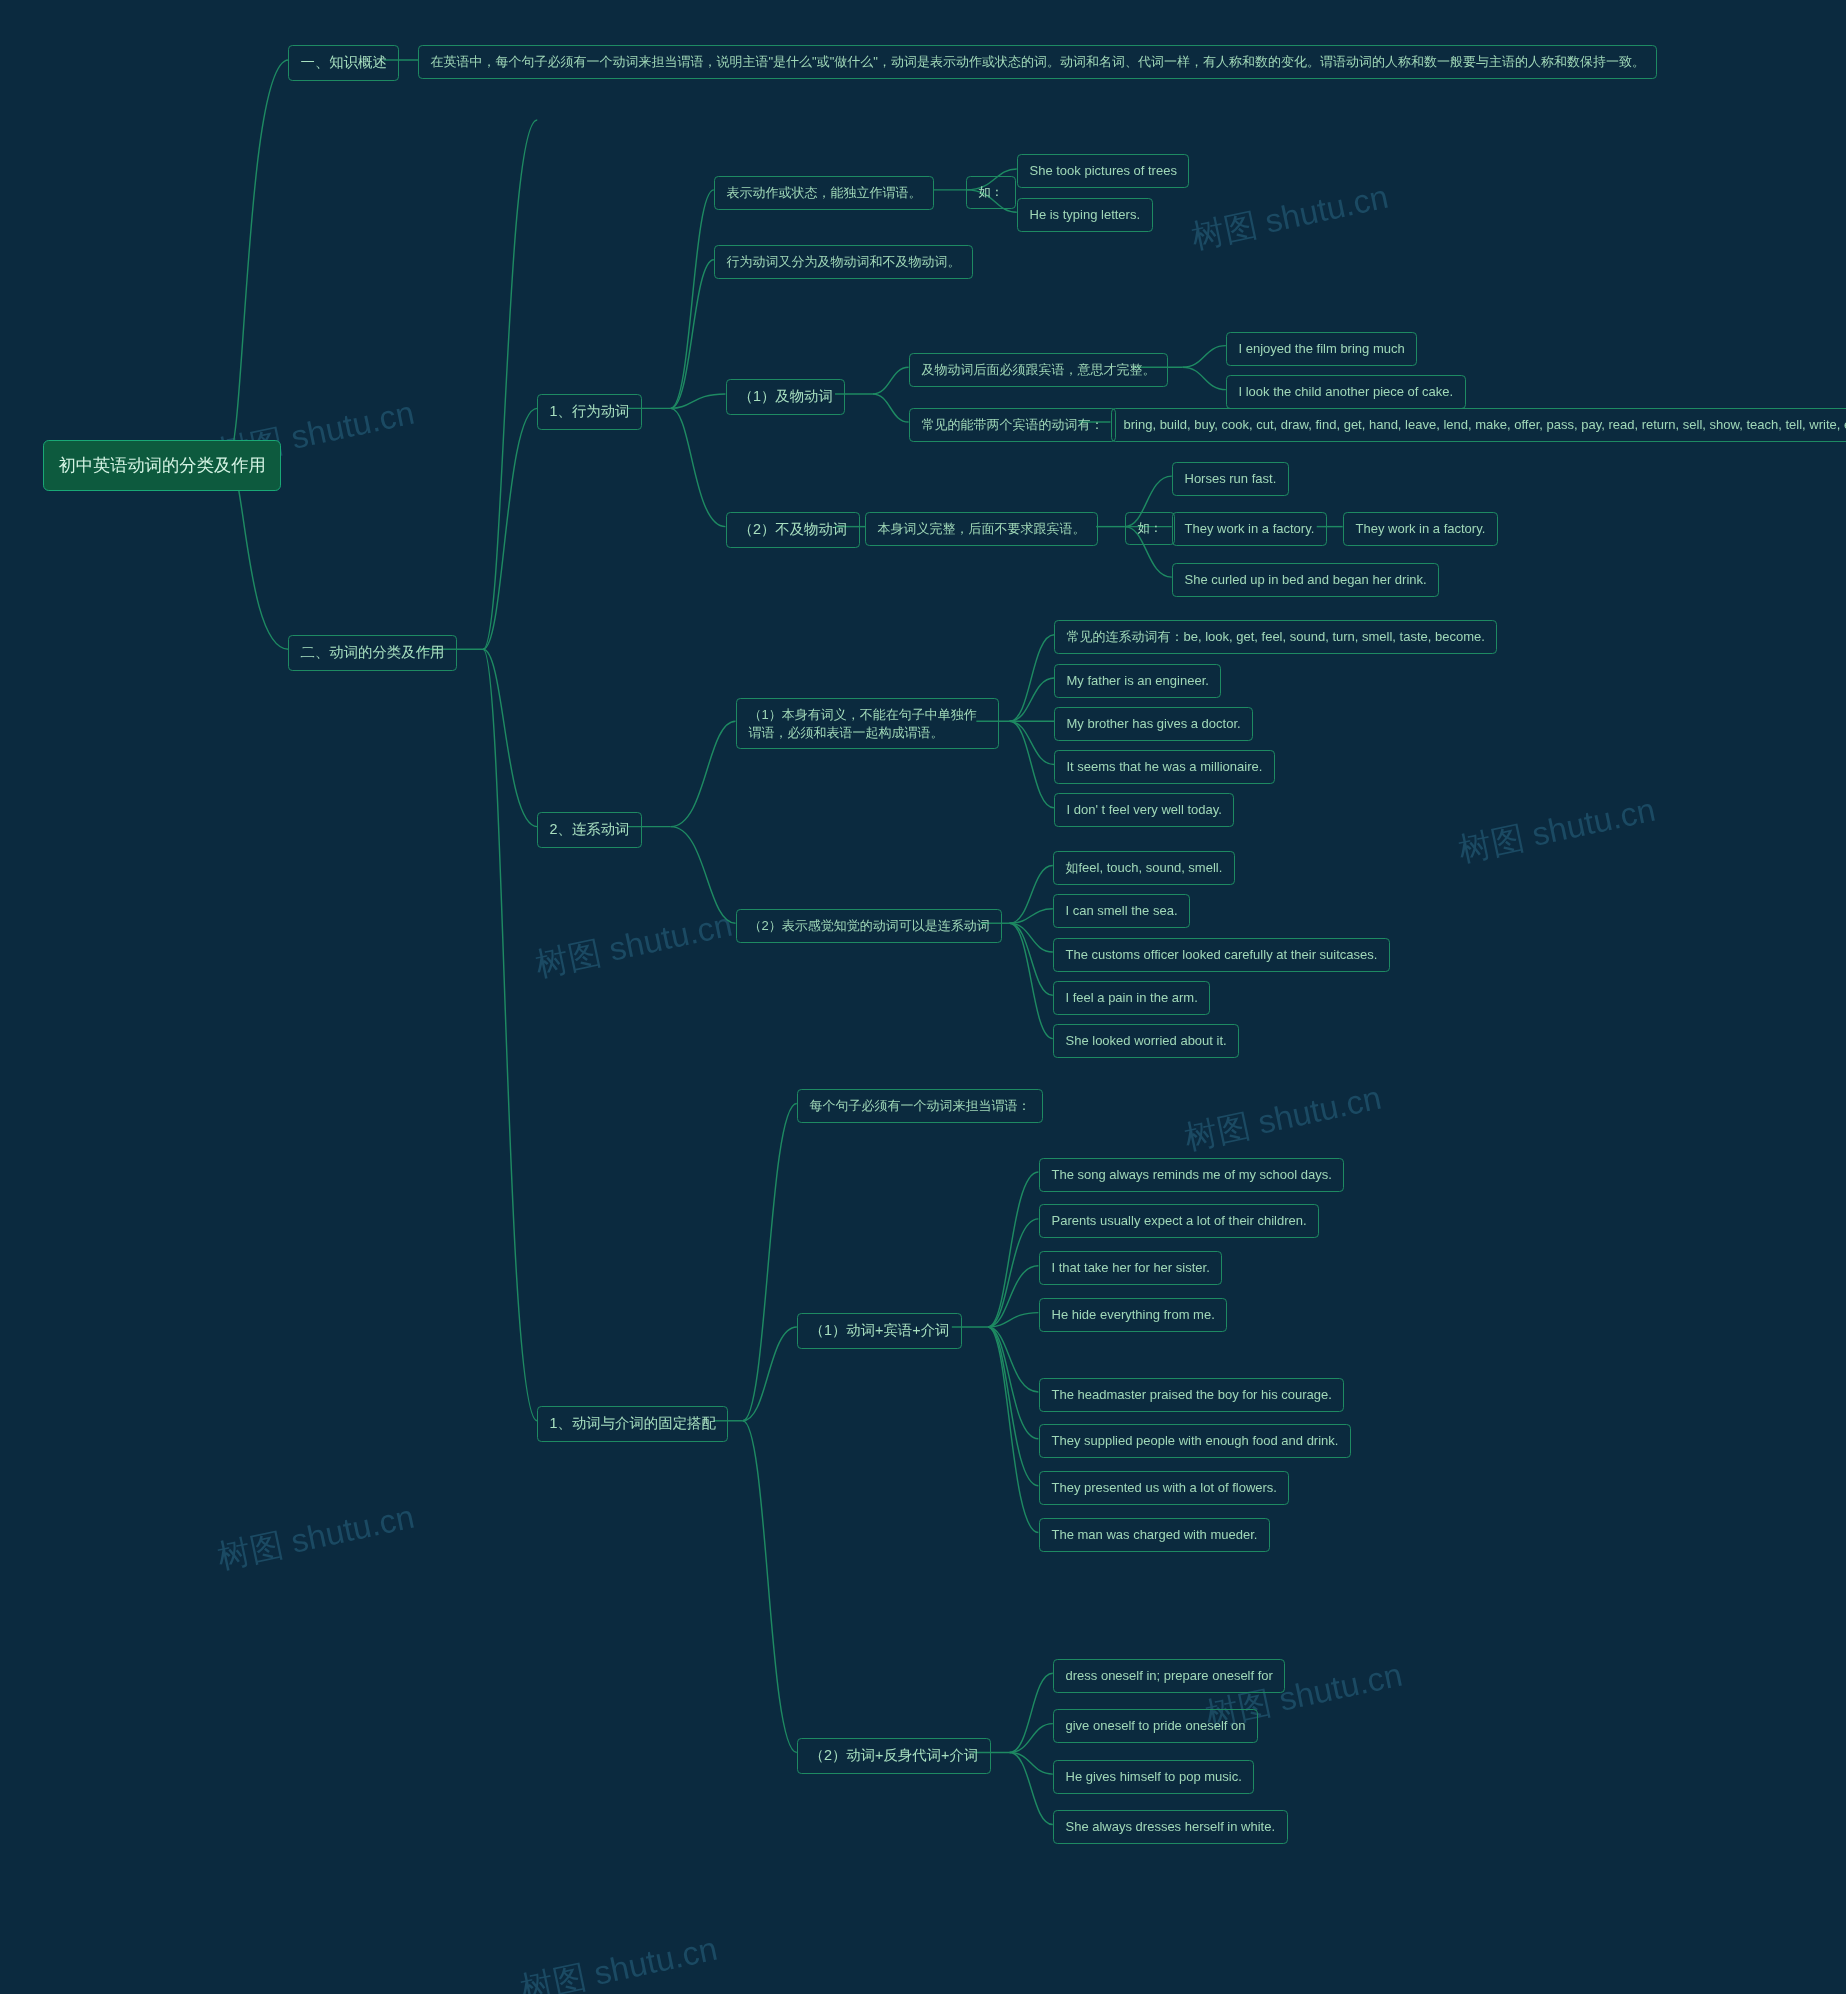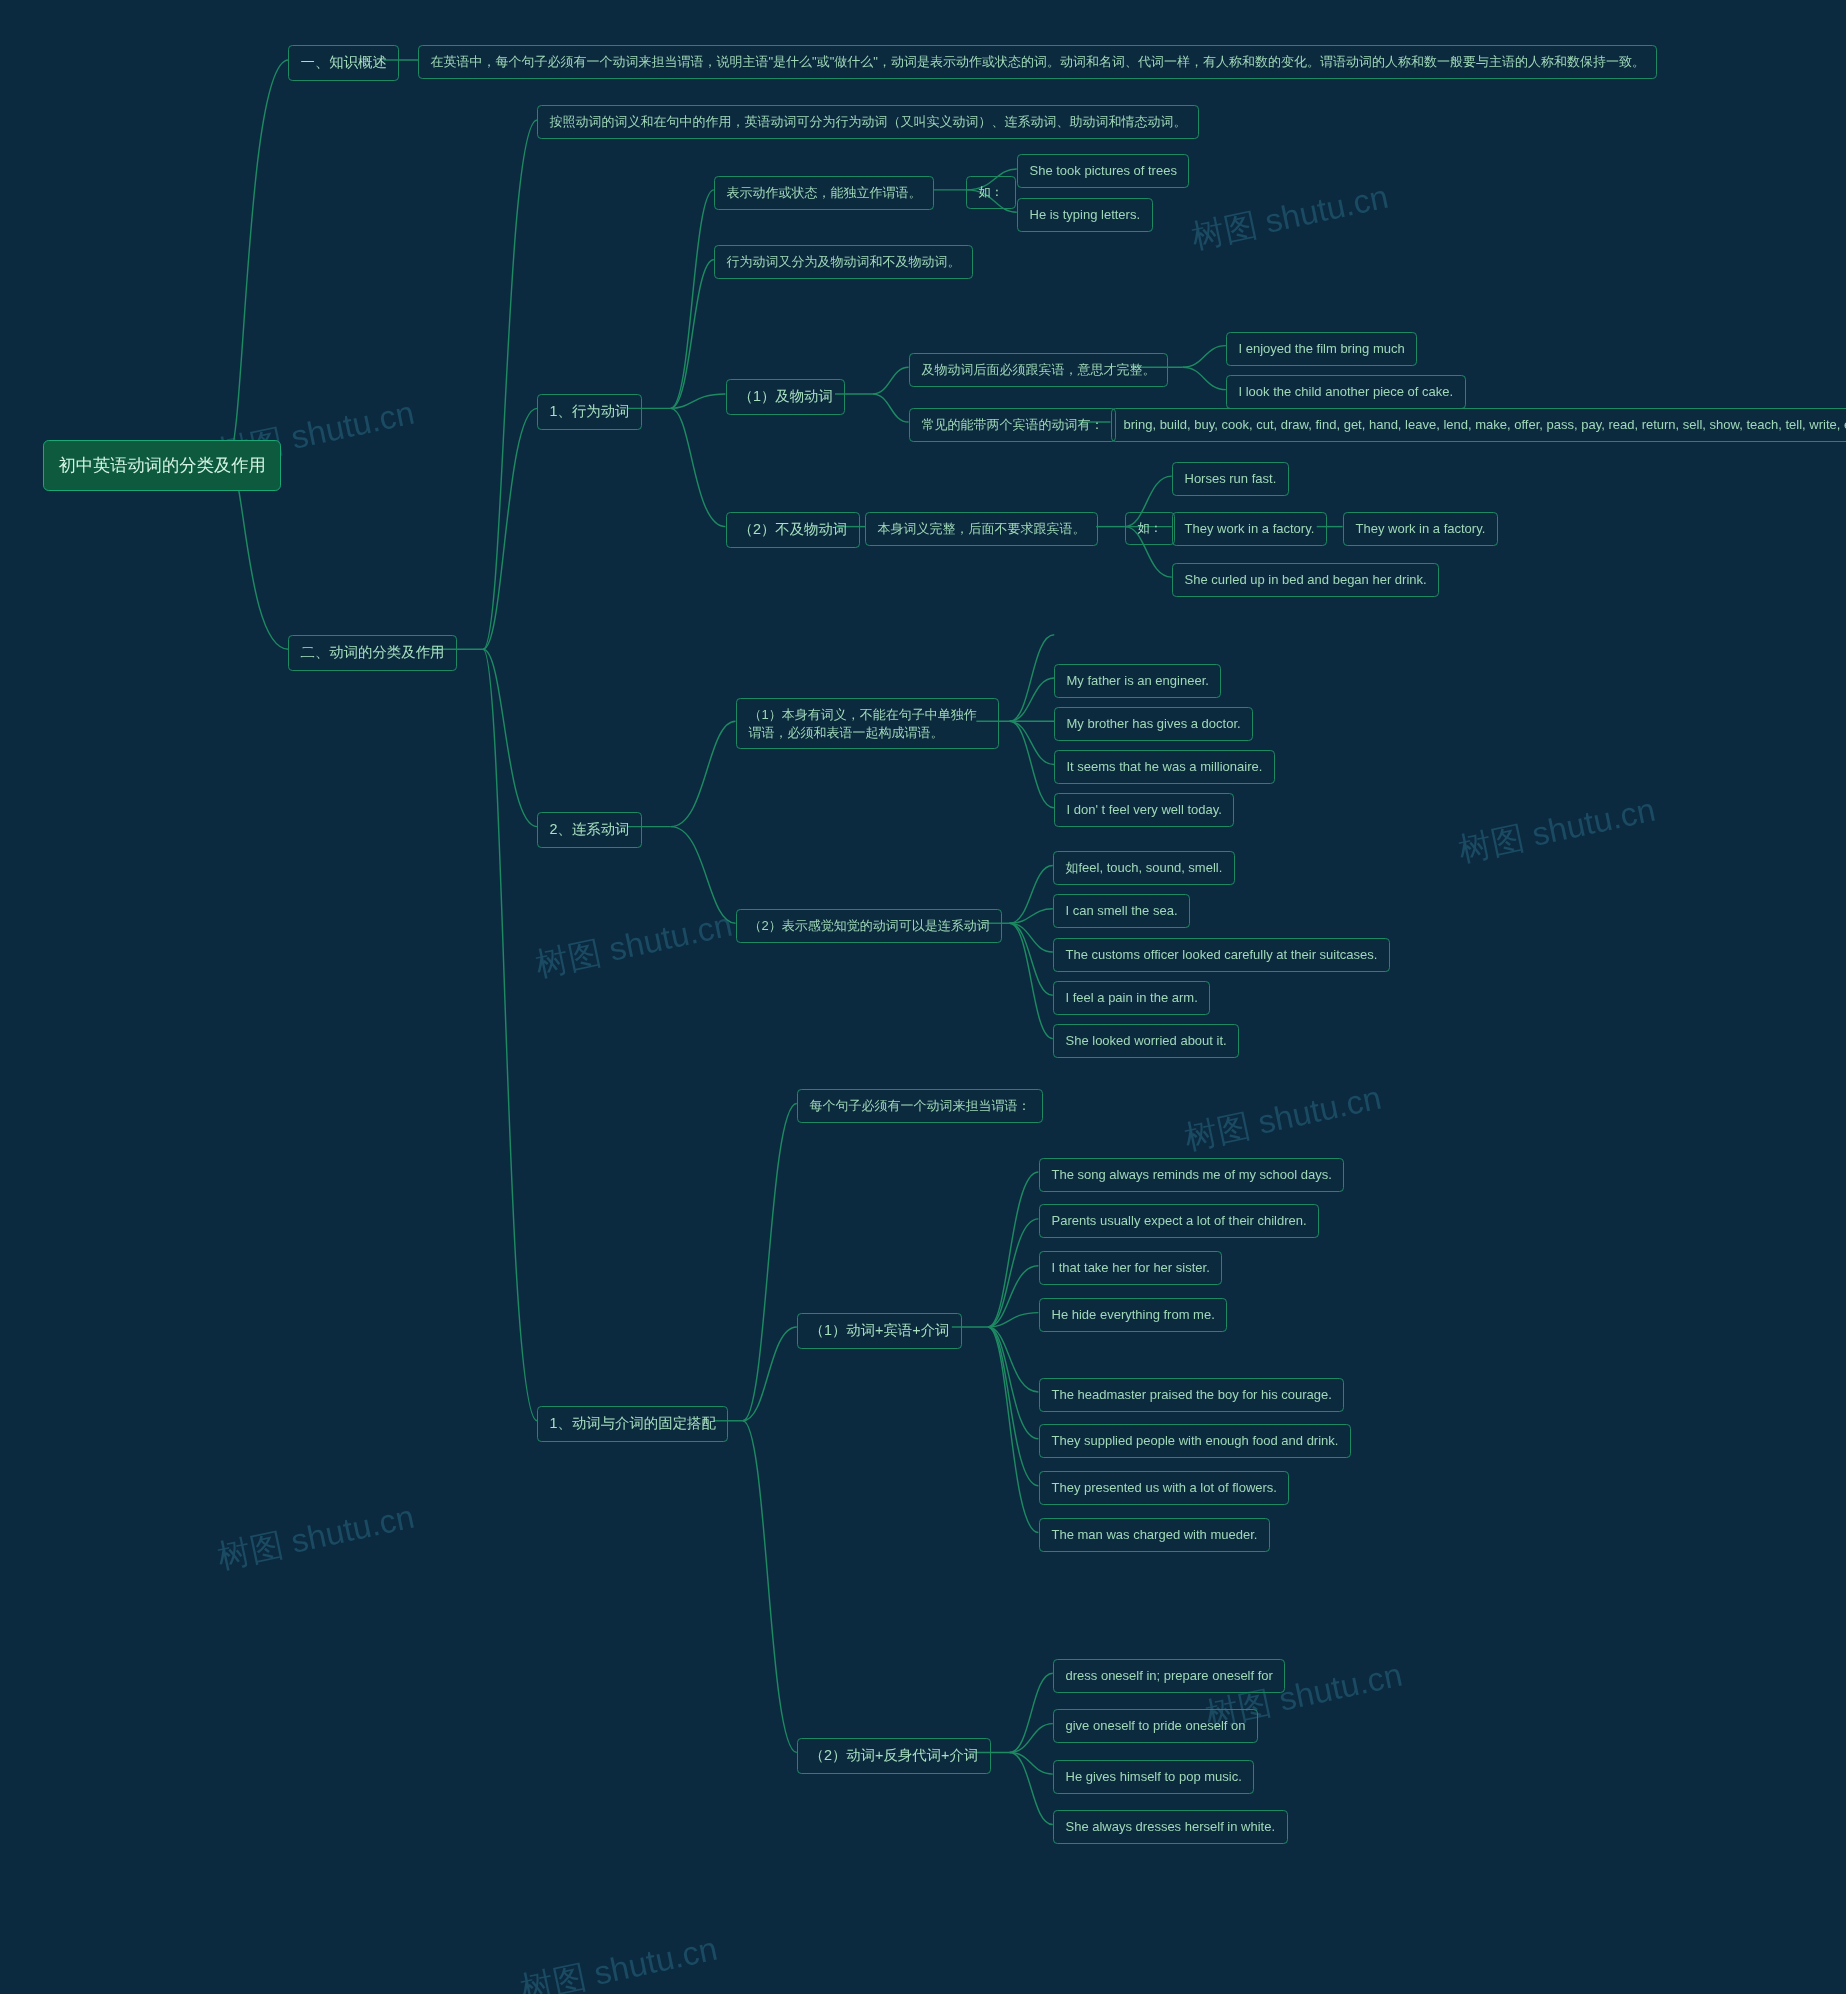--- a/index.html
+++ b/index.html
@@ -94,21 +94,20 @@
     </g>
   </svg>
 
   <div class="node root" style="left:43px;top:440px">初中英语动词的分类及作用</div>
 
   <div class="node branch" style="left:288px;top:45px">一、知识概述</div>
   <div class="node leaf wide" style="left:418px;top:45px;max-width:1334px;white-space:normal">在英语中，每个句子必须有一个动词来担当谓语，说明主语"是什么"或"做什么"，动词是表示动作或状态的词。动词和名词、代词一样，有人称和数的变化。谓语动词的人称和数一般要与主语的人称和数保持一致。</div>
 
   <div class="node branch" style="left:288px;top:635px">二、动词的分类及作用</div>
 
-  <div class="node leaf" style="left:537px;top:105px">按照动词的词义和在句中的作用，英语动词可分为行为动词（又叫实义动词）、连系动词、助动词和情态动词。</div>
 
   <div class="node branch" style="left:537px;top:394px">1、行为动词</div>
   <div class="node leaf" style="left:714px;top:176px">表示动作或状态，能独立作谓语。</div>
   <div class="node small" style="left:966px;top:176px">如：</div>
   <div class="node leaf" style="left:1017px;top:154px">She took pictures of trees</div>
   <div class="node leaf" style="left:1017px;top:198px">He is typing letters.</div>
   <div class="node leaf" style="left:714px;top:245px">行为动词又分为及物动词和不及物动词。</div>
   <div class="node branch" style="left:726px;top:379px">（1）及物动词</div>
   <div class="node leaf" style="left:909px;top:353px">及物动词后面必须跟宾语，意思才完整。</div>
   <div class="node leaf" style="left:1226px;top:332px">I enjoyed the film bring much</div>
@@ -118,20 +117,21 @@
   <div class="node branch" style="left:726px;top:512px">（2）不及物动词</div>
   <div class="node leaf" style="left:865px;top:512px">本身词义完整，后面不要求跟宾语。</div>
   <div class="node small" style="left:1125px;top:512px">如：</div>
   <div class="node leaf" style="left:1172px;top:462px">Horses run fast.</div>
   <div class="node leaf" style="left:1172px;top:512px">They work in a factory.</div>
   <div class="node leaf" style="left:1343px;top:512px">They work in a factory.</div>
   <div class="node leaf" style="left:1172px;top:563px">She curled up in bed and began her drink.</div>
 
   <div class="node branch" style="left:537px;top:812px">2、连系动词</div>
   <div class="node leaf wide" style="left:736px;top:698px;white-space:normal;width:238px">（1）本身有词义，不能在句子中单独作谓语，必须和表语一起构成谓语。</div>
+  <div class="node leaf" style="left:1054px;top:620px">常见的连系动词有：be, look, get, feel, sound, turn, smell, taste, become.</div>
   <div class="node leaf" style="left:1054px;top:664px">My father is an engineer.</div>
   <div class="node leaf" style="left:1054px;top:707px">My brother has gives a doctor.</div>
   <div class="node leaf" style="left:1054px;top:750px">It seems that he was a millionaire.</div>
   <div class="node leaf" style="left:1054px;top:793px">I don' t feel very well today.</div>
   <div class="node leaf" style="left:736px;top:909px">（2）表示感觉知觉的动词可以是连系动词</div>
   <div class="node leaf" style="left:1053px;top:851px">如feel, touch, sound, smell.</div>
   <div class="node leaf" style="left:1053px;top:894px">I can smell the sea.</div>
   <div class="node leaf" style="left:1053px;top:938px">The customs officer looked carefully at their suitcases.</div>
   <div class="node leaf" style="left:1053px;top:981px">I feel a pain in the arm.</div>
   <div class="node leaf" style="left:1053px;top:1024px">She looked worried about it.</div>

